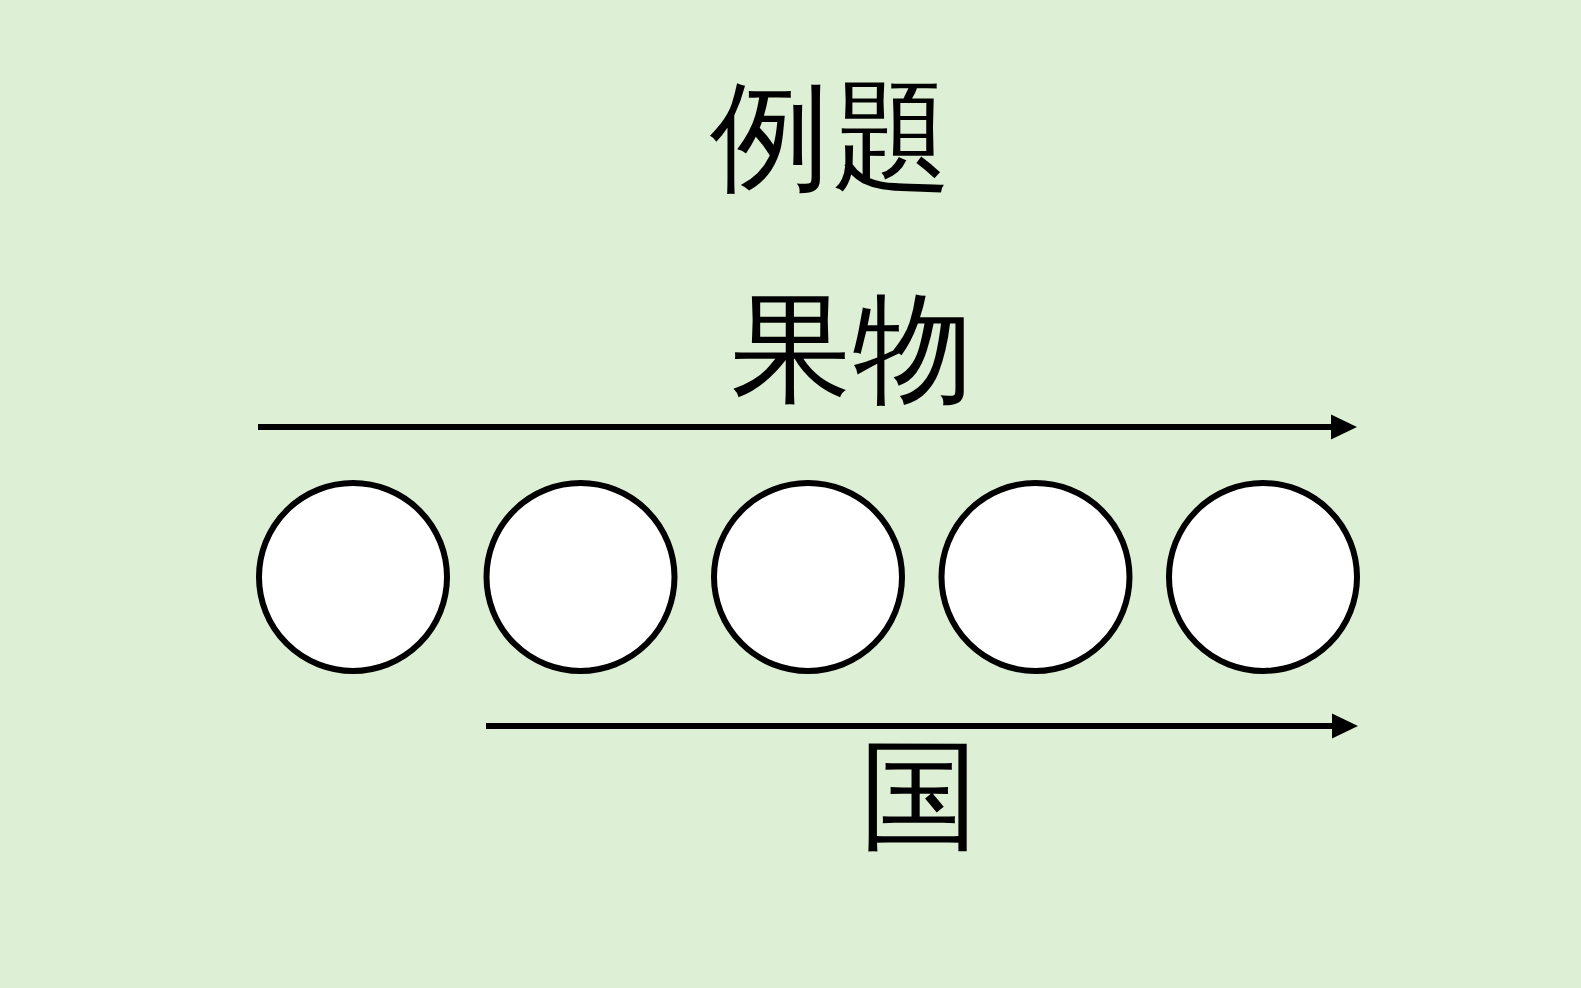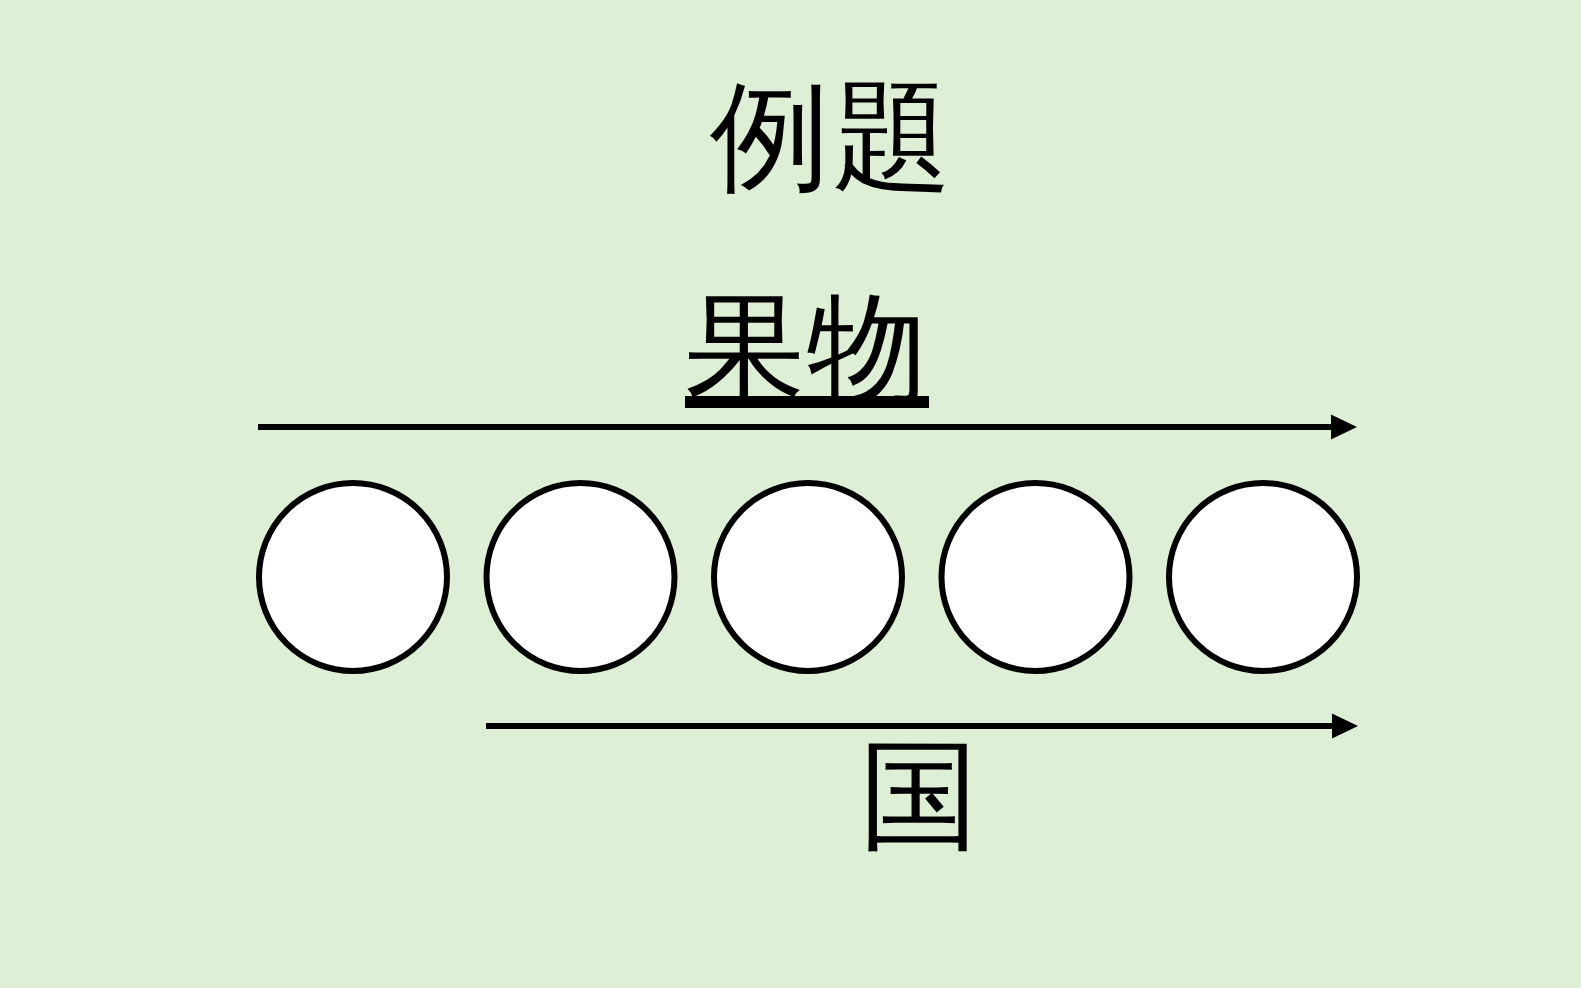--- a/index.html
+++ b/index.html
@@ -19,21 +19,21 @@
     position: absolute;
     transform: translateX(-50%);
     font-size: 120px;
     line-height: 1;
     font-weight: 500;
     white-space: nowrap;
     color: var(--ink-color, #000000);
     letter-spacing: 2px;
   }
   #page-title   { left: 801px; top: 76px; margin-left: 31px; }
-  #top-label    { left: 807px; top: 288px; text-decoration: underline; }
+  #top-label    { left: 853px; top: 288px; }
   #bottom-label { left: 920px; top: 735px; }
   #diagram-svg {
     position: absolute;
     left: 0;
     top: 0;
     width: 1581px;
     height: 988px;
   }
   .arrow-line {
     stroke: var(--ink-color, #000000);

